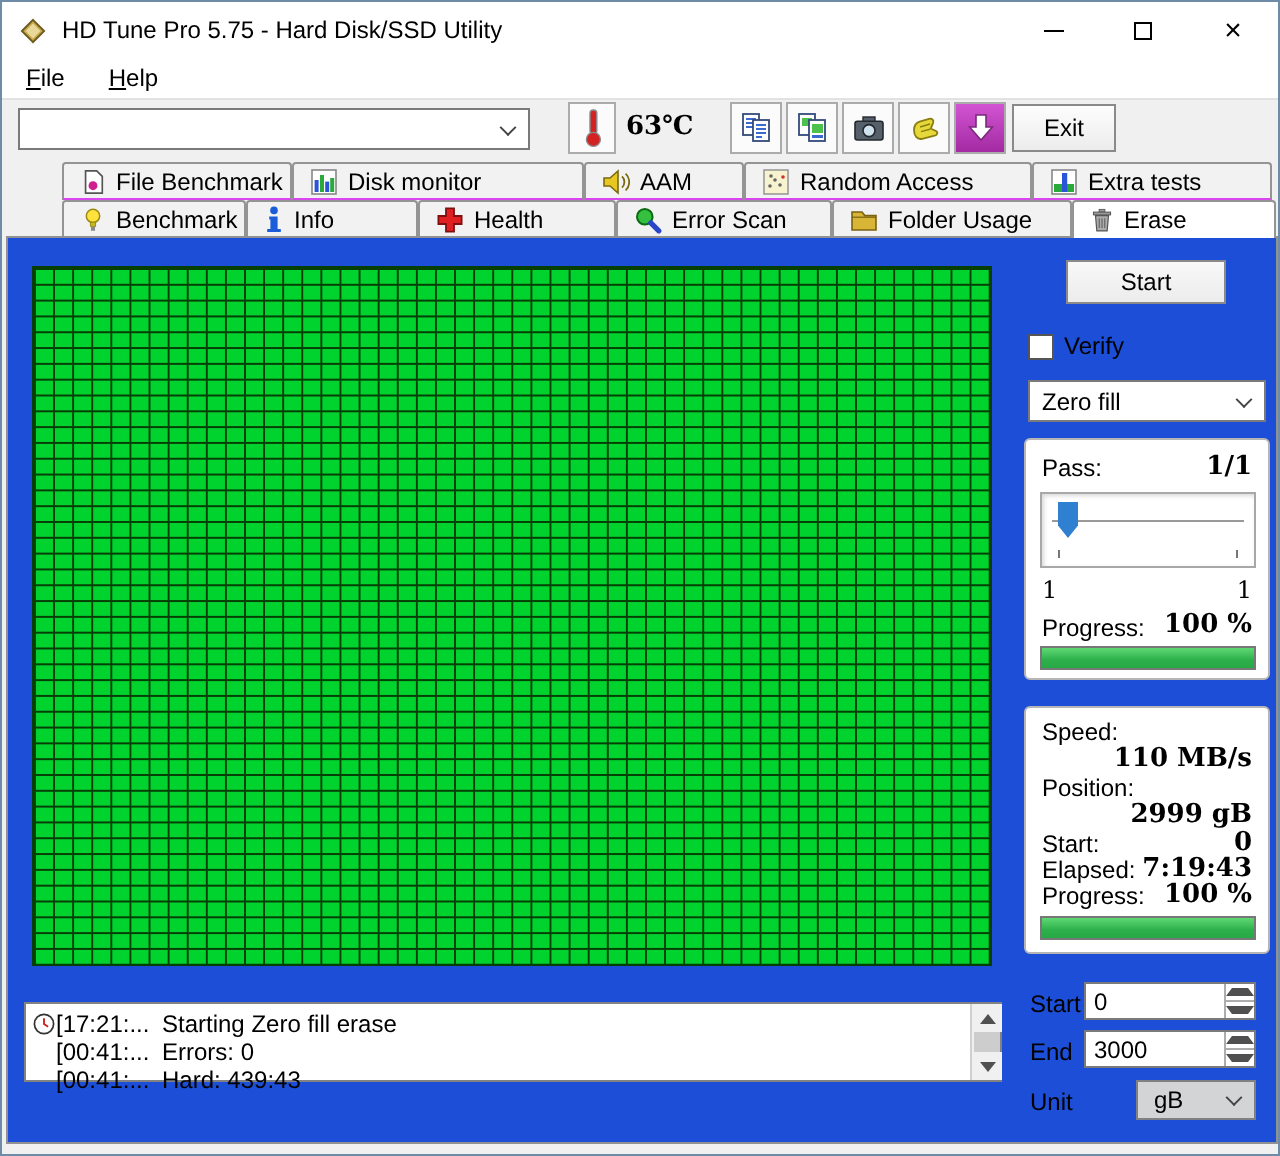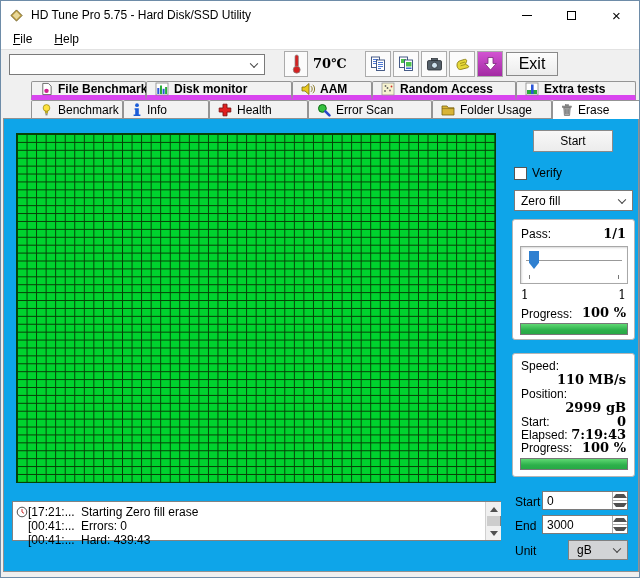--- a/index.html
+++ b/index.html
@@ -24,32 +24,32 @@
   
   .toolbar{position:absolute;left:0;top:48px;width:100%;height:30px;background:#f0f0f0;border-top:1px solid #e2e2e2;}
   .device-select{position:absolute;left:8px;top:4px;width:256px;height:21px;background:#fff;border:1px solid #7a7a7a;
      display:flex;align-items:center;padding:0 22px 0 6px;font-family:"DejaVu Serif","Liberation Serif",serif;font-size:12px;white-space:nowrap;overflow:hidden;}
   .chev{position:absolute;right:7px;top:50%;width:6px;height:6px;border-right:1.4px solid #444;border-bottom:1.4px solid #444;transform:translateY(-70%) rotate(45deg);}
   .temp-btn{position:absolute;left:283px;top:1px;width:24px;height:26px;background:#fbfbfb;border:1px solid #ababab;display:flex;align-items:center;justify-content:center;}
   .temp-text{position:absolute;left:312px;top:6px;font-family:"DejaVu Serif","Liberation Serif",serif;font-weight:bold;font-size:13px;}
   .tool-btn{position:absolute;top:1px;width:26px;height:26px;background:#fbfbfb;border:1px solid #ababab;display:flex;align-items:center;justify-content:center;}
   .tool-btn.purple{background:linear-gradient(#d254d2,#a32aa3);}
   .exit-btn{position:absolute;left:505px;top:2px;width:52px;height:24px;background:linear-gradient(#fdfdfd,#ececec);border:1px solid #8a8a8a;
-     display:flex;align-items:center;justify-content:center;font-size:16px;}
+     display:flex;align-items:center;justify-content:center;font-size:12px;}
   
   .tabrow{position:absolute;left:30px;display:flex;align-items:flex-end;}
   .tabrow1{top:80px;height:19px;}
   .tabrow2{top:99px;height:18px;z-index:2;}
   .tab{height:100%;display:flex;align-items:center;gap:5px;padding:0 8px;background:#f2f2f2;
      border:1px solid #949494;border-bottom:none;border-radius:2px 2px 0 0;white-space:nowrap;}
-  .tabrow1 .tab{border-bottom:5px solid #d946ef;font-weight:bold;}
+  .tabrow1 .tab{border-bottom:1px solid #d946ef;}
   .tab.active{background:#fff;height:19px;margin-bottom:-1px;z-index:3;}
   .tab svg{flex:0 0 auto;}
   
-  .pane{position:absolute;left:2px;top:117px;width:636px;height:454px;background:#0ea5e9;border:1px solid #919191;}
+  .pane{position:absolute;left:2px;top:117px;width:636px;height:454px;background:#1d4ed8;border:1px solid #919191;}
   .blockmap{position:absolute;left:12px;top:14px;width:480px;height:350px;border:1px solid #063f06;}
   
   .btn-start{position:absolute;left:529px;top:11px;width:80px;height:22px;background:linear-gradient(#f8f8f8,#ececec);
      border:1px solid #8a8a8a;display:flex;align-items:center;justify-content:center;}
   .verify{position:absolute;left:510px;top:47px;display:flex;align-items:center;gap:5px;}
   .checkbox{width:13px;height:13px;background:#fff;border:1px solid #555;}
   .method-select{position:absolute;left:510px;top:71px;width:119px;height:21px;background:#fff;border:1px solid #7a7a7a;
      display:flex;align-items:center;padding:0 20px 0 6px;}
   .groupbox{position:absolute;background:#fff;border:1px solid #b5b5b5;border-radius:3px;}
   .gb-pass{left:508px;top:100px;width:123px;height:121px;}
@@ -118,21 +118,21 @@
     <div class="device-select">
       <span class="chev"></span>
     </div>
 
     <div class="temp-btn">
       <svg width="13" height="20" viewBox="0 0 13 20">
         <rect x="5" y="1" width="3.4" height="12" rx="1.6" fill="#d42222" stroke="#8a8a8a" stroke-width="0.7"></rect>
         <circle cx="6.7" cy="15.7" r="3.5" fill="#d42222" stroke="#8a8a8a" stroke-width="0.7"></circle>
       </svg>
     </div>
-    <span class="temp-text">70℃</span>
+    <span class="temp-text">63℃</span>
 
     <div class="tool-btn" style="left:364px">
       <svg width="17" height="16" viewBox="0 0 17 16">
         <rect x="1.5" y="1" width="8" height="10.5" fill="#fff" stroke="#334a7a" stroke-width="0.9"></rect>
         <path d="M3 3.5h5M3 5.5h5M3 7.5h5" stroke="#3a6ad0" stroke-width="0.9"></path>
         <rect x="6.5" y="4" width="8" height="10.5" fill="#fff" stroke="#334a7a" stroke-width="0.9"></rect>
         <path d="M8 6.5h5M8 8.5h5M8 10.5h5M8 12.5h3" stroke="#3a6ad0" stroke-width="0.9"></path>
       </svg>
     </div>
     <div class="tool-btn" style="left:392px">
@@ -229,21 +229,21 @@
         <path d="M2.6 5.2h4.2v6.3h1.6V13H1.6v-1.5h1.6V6.8H2.6z" fill="#1b5cd8"></path>
       </svg>
       <span>Info</span>
     </div>
     <div class="tab" style="width:99px">
       <svg width="14" height="14" viewBox="0 0 14 14">
         <path d="M5 1.2h4v3.8h3.8v4H9v3.8H5V9H1.2V5H5z" fill="#e02020" stroke="#801010" stroke-width="0.9"></path>
       </svg>
       <span>Health</span>
     </div>
-    <div class="tab" style="width:124px">
+    <div class="tab" style="width:108px">
       <svg width="14" height="14" viewBox="0 0 14 14">
         <circle cx="5.4" cy="5.4" r="3.9" fill="#35c13f" stroke="#0a6a12" stroke-width="1"></circle>
         <path d="M8.4 8.4l4 4" stroke="#2a46c8" stroke-width="2.6" stroke-linecap="round"></path>
       </svg>
       <span>Error Scan</span>
     </div>
     <div class="tab" style="width:120px">
       <svg width="14" height="14" viewBox="0 0 14 14">
         <path d="M1 3h5l1.4 1.8H13V12H1z" fill="#d8b437" stroke="#7a6210" stroke-width="0.8"></path>
         <path d="M1 5.6h12" stroke="#7a6210" stroke-width="0.6"></path>

